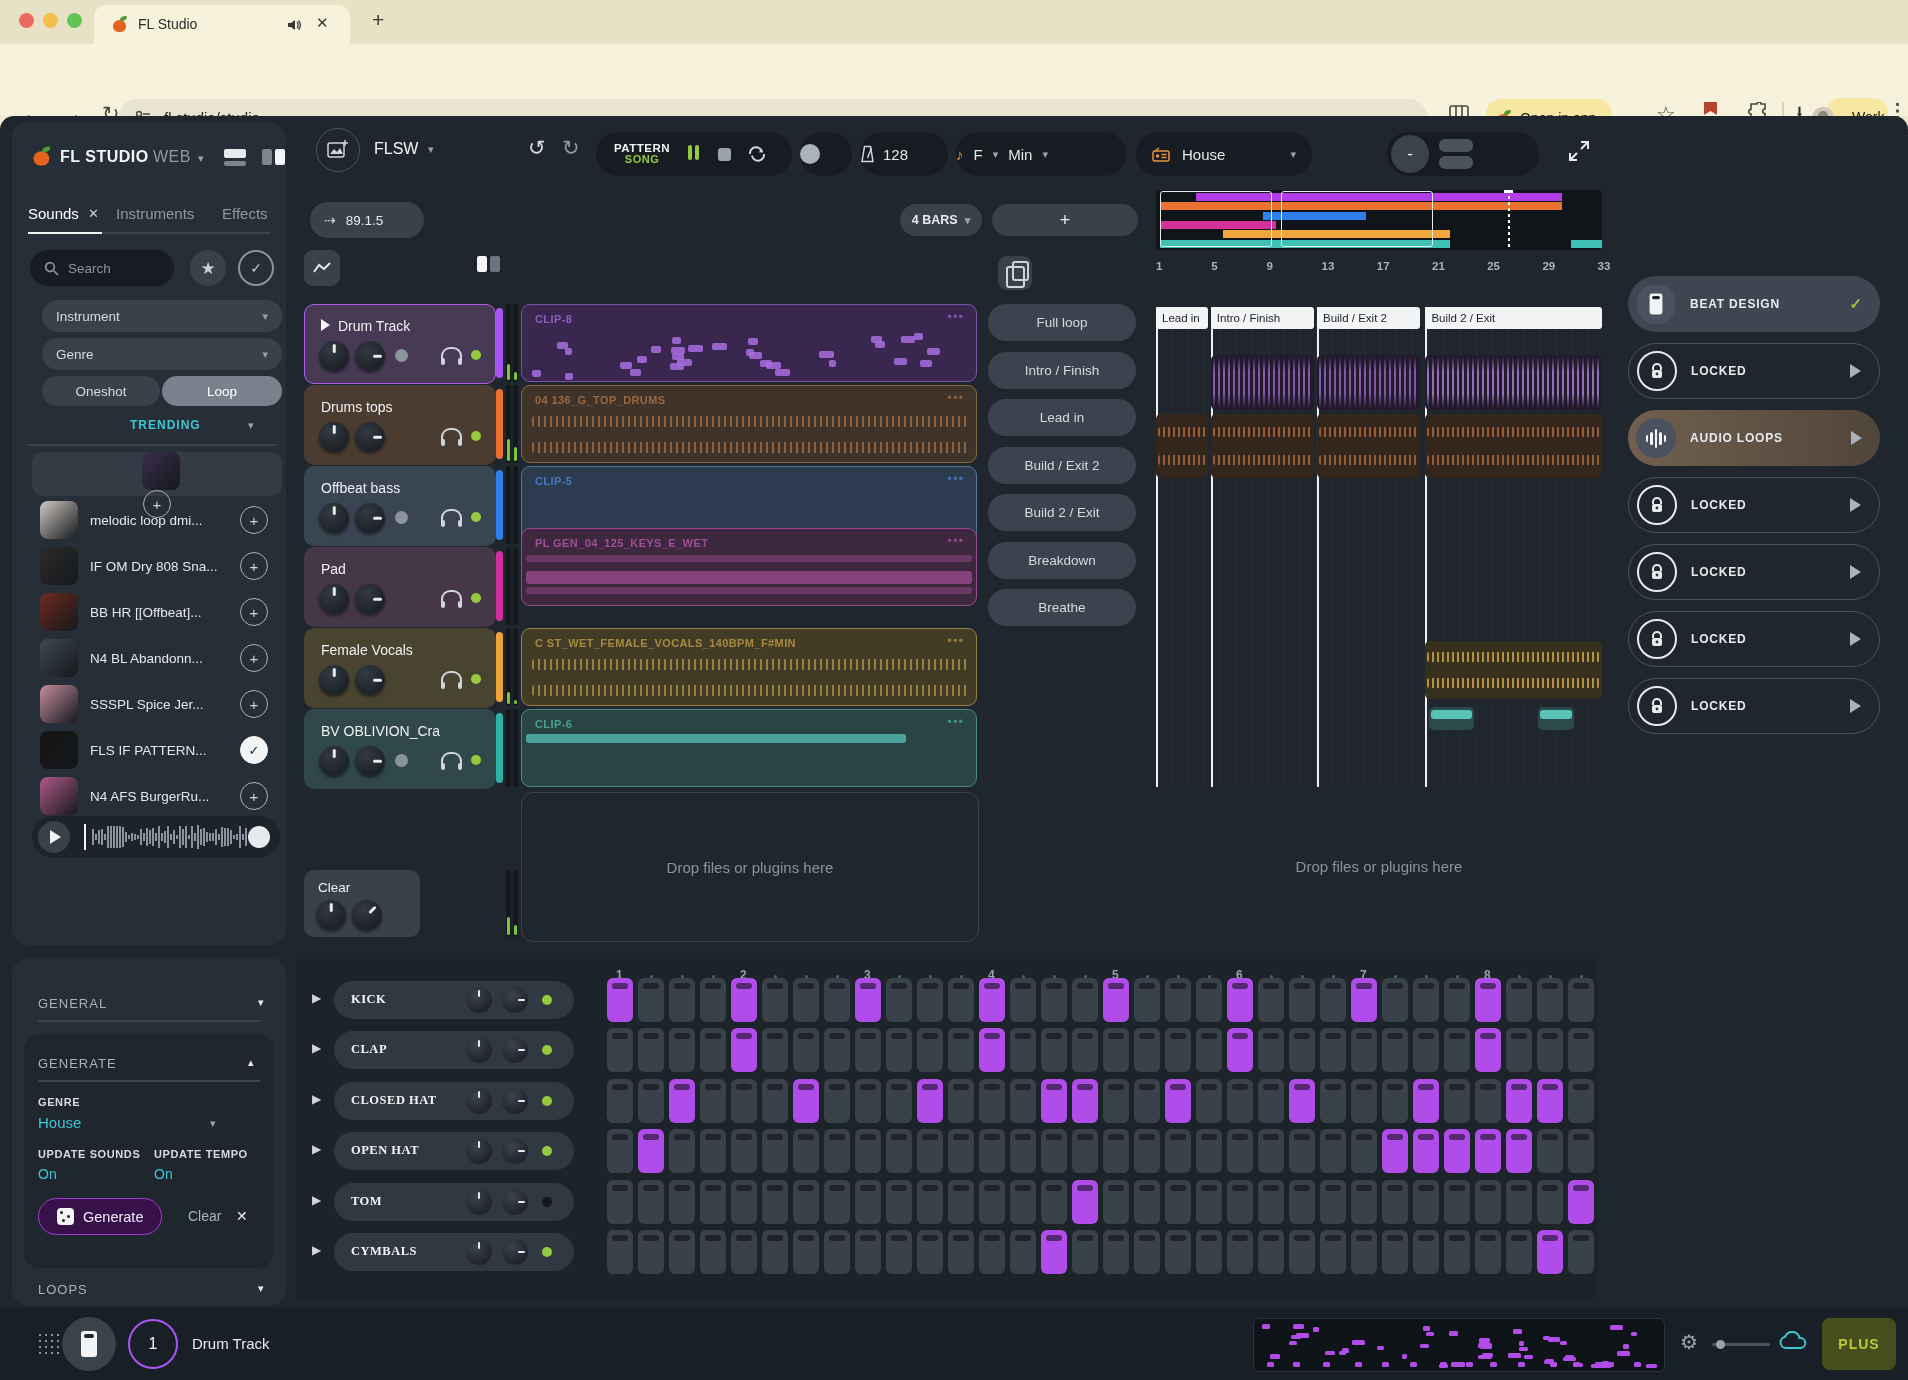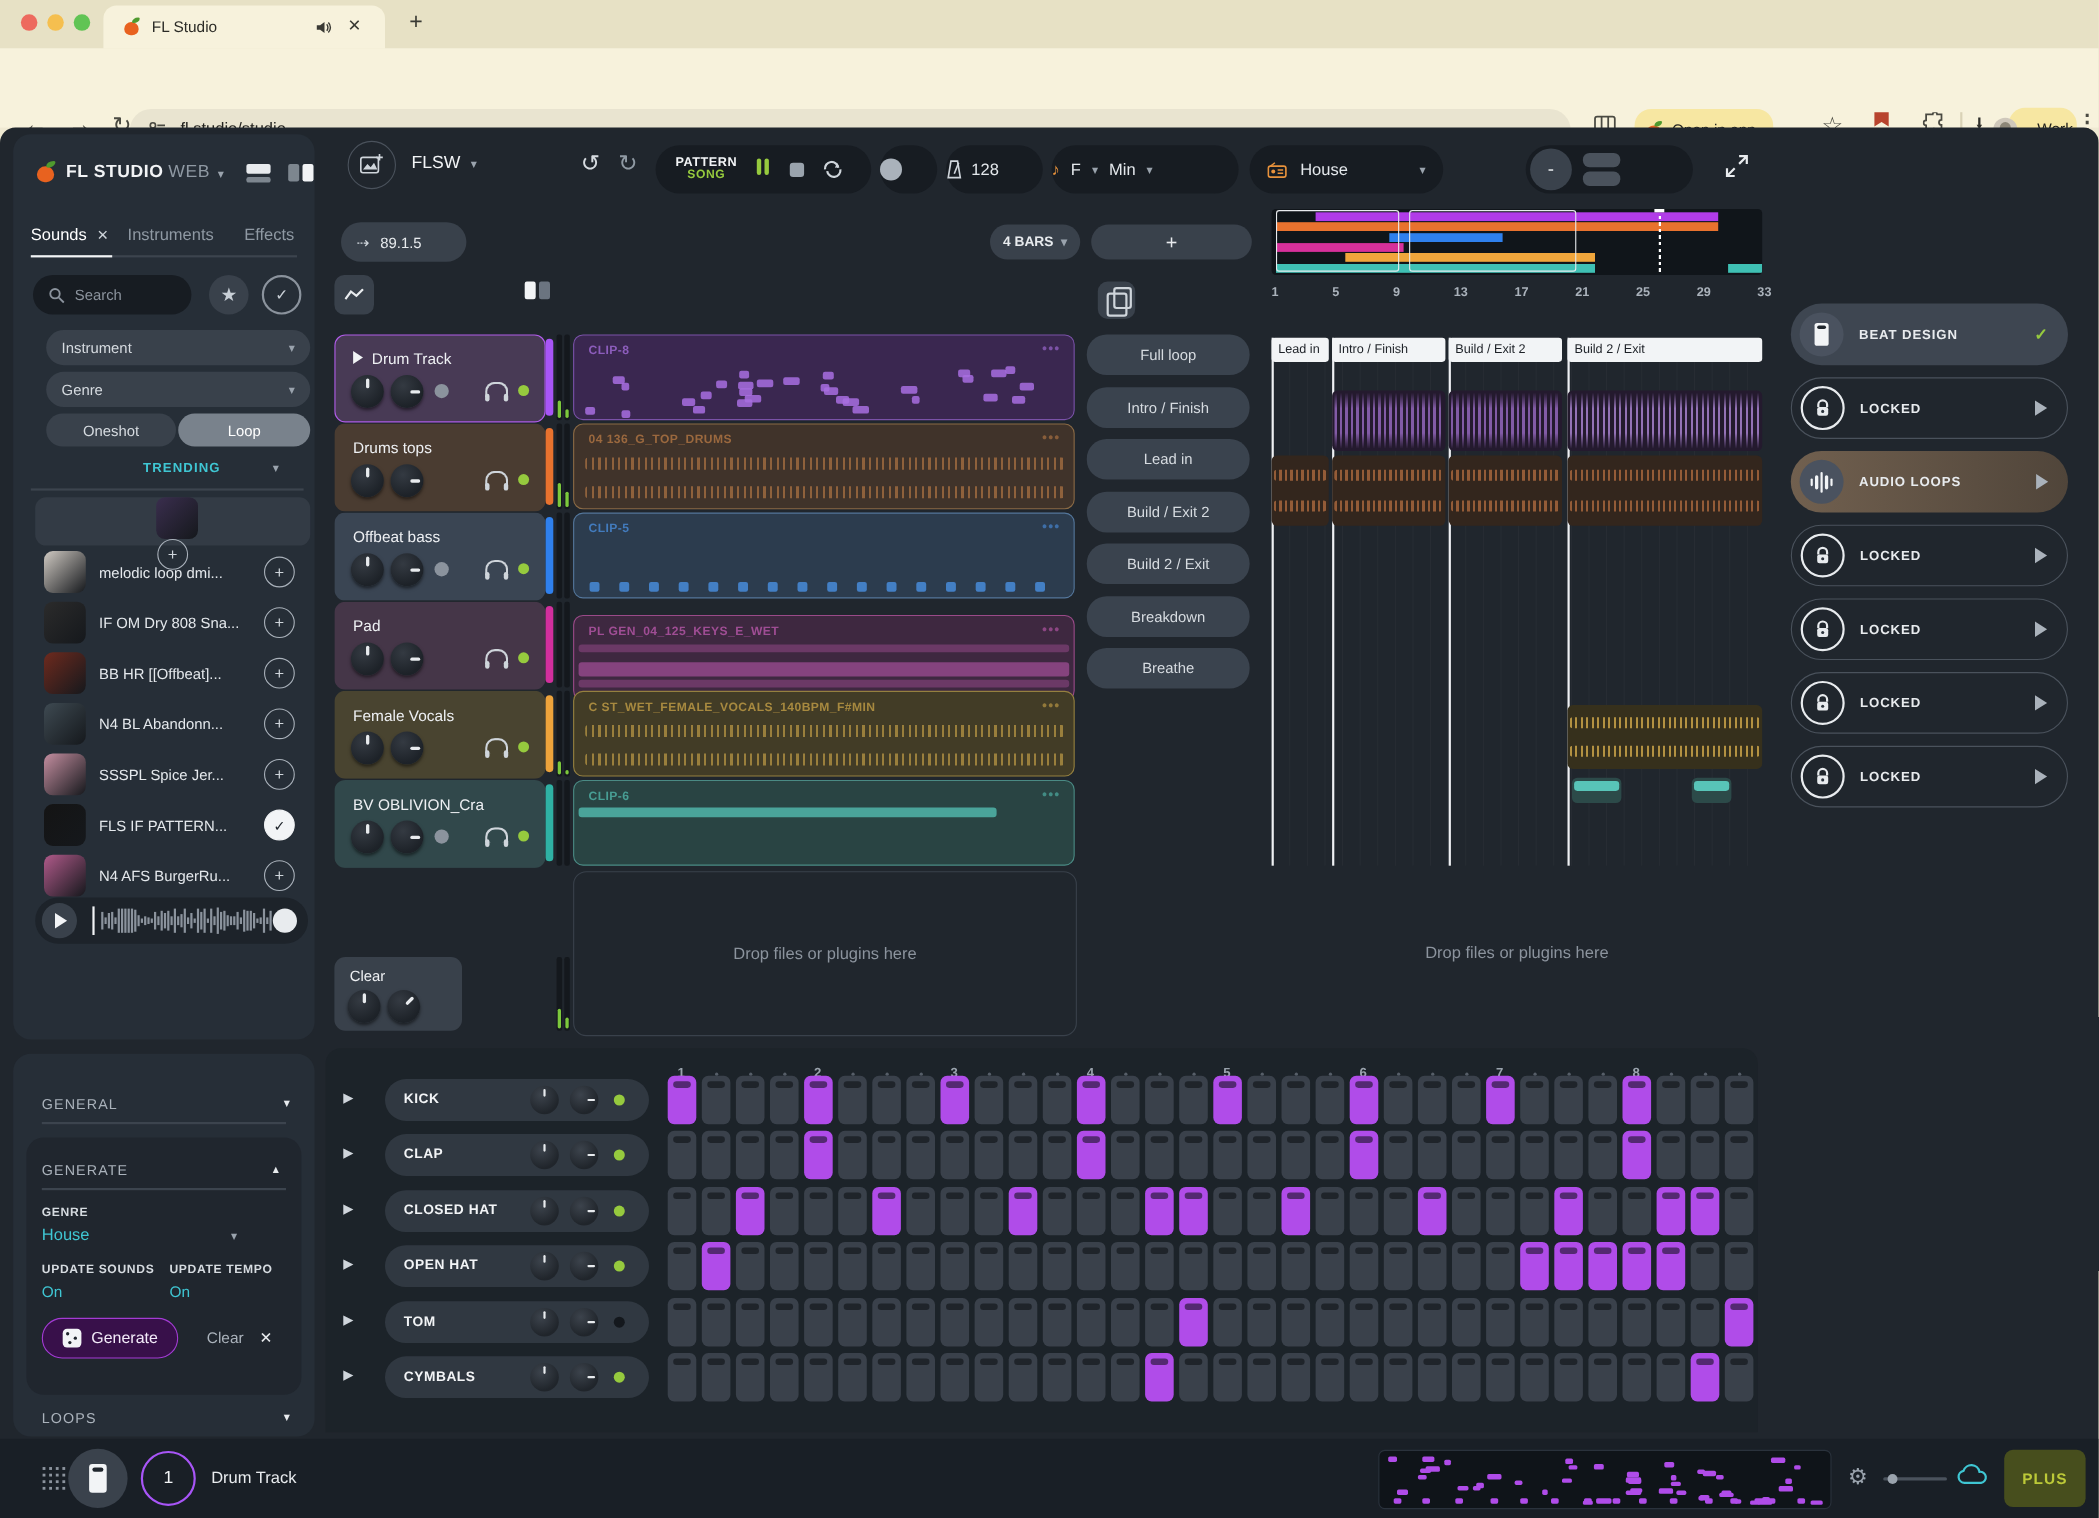--- a/index.html
+++ b/index.html
@@ -69,21 +69,21 @@
   .clip .cl-label{position:absolute;left:13px;top:8px;font-size:11px;font-weight:bold;letter-spacing:.4px;opacity:.75;}
   .clip .dots3{position:absolute;right:12px;top:4px;font-size:13px;letter-spacing:1px;opacity:.6;}
   .dropzone{position:absolute;border:1.5px solid #39414b;border-radius:12px;color:#8b939d;font-size:15px;display:flex;align-items:center;justify-content:center;}
   
   .sectbtn{position:absolute;left:988px;width:148px;height:37px;background:#3a434e;border-radius:18px;color:#d6dbe0;font-size:13.5px;display:flex;align-items:center;justify-content:center;}
   
   .ptab{position:absolute;top:307px;height:22px;background:#f2f4f6;border-radius:3px;color:#1d2127;font-size:11.5px;display:flex;align-items:center;padding-left:6px;box-sizing:border-box;overflow:hidden;white-space:nowrap;}
   .ruler-num{position:absolute;top:258px;font-size:11.5px;font-weight:bold;color:#aab2bb;}
   .pclip{position:absolute;border-radius:5px;}
   
-  .seqpill{position:absolute;left:350px;width:240px;height:38px;background:#303841;border-radius:19px;}
+  .seqpill{position:absolute;left:334px;width:240px;height:38px;background:#303841;border-radius:19px;font-family:Liberation Serif, serif;}
   .seqpill .nm{position:absolute;left:17px;top:11px;font-size:12.5px;font-weight:bold;letter-spacing:.5px;color:#f2f4f6;}
   .sknob{position:absolute;width:26px;height:26px;border-radius:50%;background:radial-gradient(circle at 38% 32%,#3c434c,#20252b 70%);}
   .sknob:after{content:"";position:absolute;left:50%;top:3px;width:2px;height:7px;background:#e8ebee;transform:translateX(-50%);border-radius:2px;}
   .sknob.h:after{transform:translateX(-50%) rotate(90deg);transform-origin:50% 10px;}
   .step{position:absolute;width:26px;height:44px;border-radius:6px;background:#3a414b;}
   .step:after{content:"";position:absolute;left:5px;top:5px;right:5px;height:6px;border-radius:3px;background:rgba(10,12,16,.55);}
   .step.on{background:#b04ce9;}
   .seqnum{position:absolute;top:968px;font-size:12px;font-weight:bold;color:#9aa3ad;}
   .seqdot{position:absolute;top:975px;width:3px;height:3px;border-radius:50%;background:#565e68;}
   .rowchev{position:absolute;left:312px;color:#cfd5db;font-size:12px;}
@@ -551,21 +551,21 @@
         <div class="chan" style="top: 431px; height: 78px; background: rgb(69, 54, 72); border: 1.5px solid transparent;">
           <div class="nm">Pad</div>
           <div class="knob r0" style="left: 14px; top: 36px;"></div>
           <div class="knob r90" style="left: 50px; top: 36px;"></div>
           <div class="hp" style="left: 136px; top: 42px;"></div>
           <div class="gdot" style="left: 166px; top: 45px;"></div>
         </div>
         <div class="cbar" style="left: 496px; top: 435px; height: 70px; background: rgb(209, 47, 157);"></div>
         <div class="meter" style="left: 506px; top: 431px; height: 78px;"></div>
         <div class="meter" style="left: 513px; top: 431px; height: 78px;"></div>
-        <div class="clip" style="top: 443px; height: 78px; background: rgb(62, 40, 64); border-color: rgb(154, 74, 136);">
+        <div class="clip" style="top: 412px; height: 78px; background: rgb(62, 40, 64); border-color: rgb(154, 74, 136);">
           <div class="cl-label" style="color: rgb(192, 90, 176);">PL GEN_04_125_KEYS_E_WET</div>
           <div class="dots3" style="color: rgb(192, 90, 176);">•••</div>
           <div style="position: absolute; left: 4px; top: 26px; width: 446px; height: 7px; background: rgb(192, 90, 176); opacity: 0.35; border-radius: 3px;"></div>
           <div style="position: absolute; left: 4px; top: 42px; width: 446px; height: 13px; background: rgb(192, 90, 176); opacity: 0.55; border-radius: 3px;"></div>
           <div style="position: absolute; left: 4px; top: 58px; width: 446px; height: 7px; background: rgb(192, 90, 176); opacity: 0.35; border-radius: 3px;"></div>
         </div>
         <div class="chan" style="top: 512px; height: 78px; background: rgb(73, 68, 48); border: 1.5px solid transparent;">
           <div class="nm">Female Vocals</div>
           <div class="knob r0" style="left: 14px; top: 36px;"></div>
           <div class="knob r90" style="left: 50px; top: 36px;"></div>

